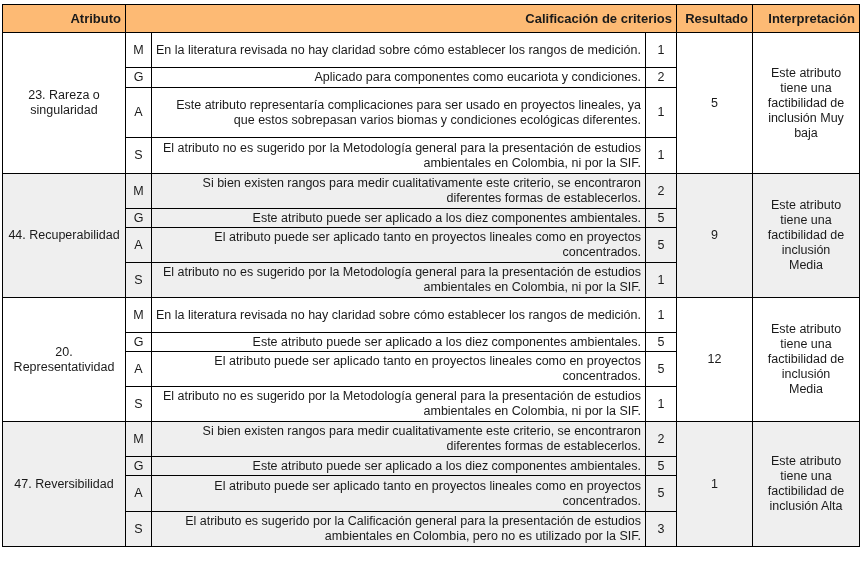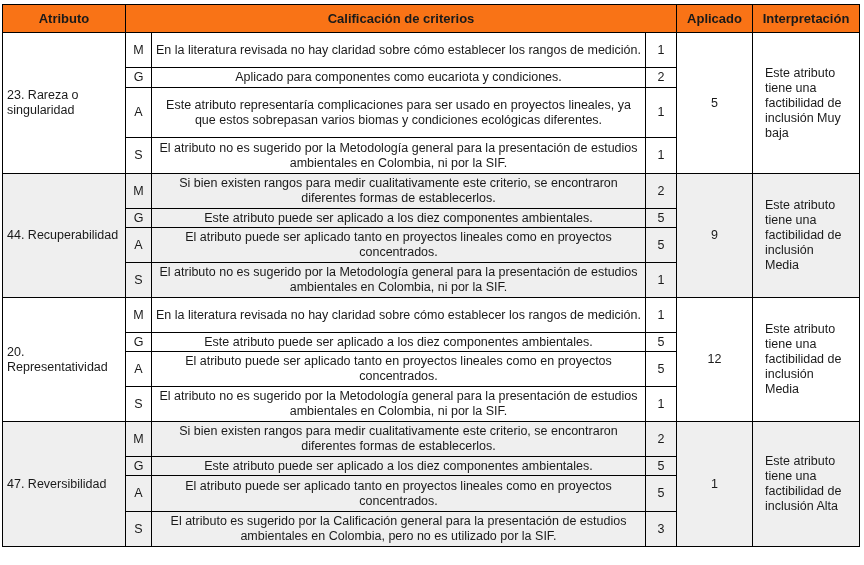--- a/index.html
+++ b/index.html
@@ -1,47 +1,47 @@
 <!DOCTYPE html>
 <html><head>
 <meta charset="utf-8">
 <style>
   html, body { margin: 0; padding: 0; background: #ffffff; }
   body { width: 864px; height: 565px; position: relative; overflow: hidden;
          font-family: "Liberation Sans", "DejaVu Sans", sans-serif; color: #1a1a1a; }
   table { position: absolute; left: 2px; top: 4px; border-collapse: collapse;
           table-layout: fixed; width: 857px; font-size: 12.5px; }
   td, th { border: 1px solid #000; padding: 0 4px; line-height: 15px; }
-  th { background: #f97316; font-weight: bold; height: 27px; text-align: center; font-size: 13px; }
-  .attr { text-align: left; vertical-align: middle; }
+  th { background: #fdba74; font-weight: bold; height: 27px; text-align: right; font-size: 13px; }
+  .attr { text-align: center; vertical-align: middle; }
   .letter { text-align: center; padding: 0; }
-  .crit { text-align: center; padding-left: 4px; }
+  .crit { text-align: right; padding-left: 4px; }
   .score { text-align: center; padding: 0; }
   .res { text-align: center; }
-  .interp { text-align: left; padding: 0 12px; }
+  .interp { text-align: center; padding: 0 12px; }
   tr.g-shaded td { background: #efefef; }
   tr.g-white td { background: #ffffff; }
 </style>
 </head>
 <body>
 
 <table>
   <colgroup>
     <col style="width:123px">
     <col style="width:26px">
     <col style="width:494px">
     <col style="width:31px">
     <col style="width:76px">
     <col style="width:107px">
   </colgroup>
   <thead>
     <tr>
       <th>Atributo</th>
       <th colspan="3">Calificación de criterios</th>
-      <th>Aplicado</th>
+      <th>Resultado</th>
       <th>Interpretación</th>
     </tr>
   </thead>
   <tbody id="tbody">
       <tr class="g-white" style="height: 35px;">
         <td rowspan="4" class="attr">23. Rareza o singularidad</td>
         <td class="letter">M</td>
         <td class="crit">En la literatura revisada no hay claridad sobre cómo establecer los rangos de medición.</td>
         <td class="score">1</td>
         <td rowspan="4" class="res">5</td>

